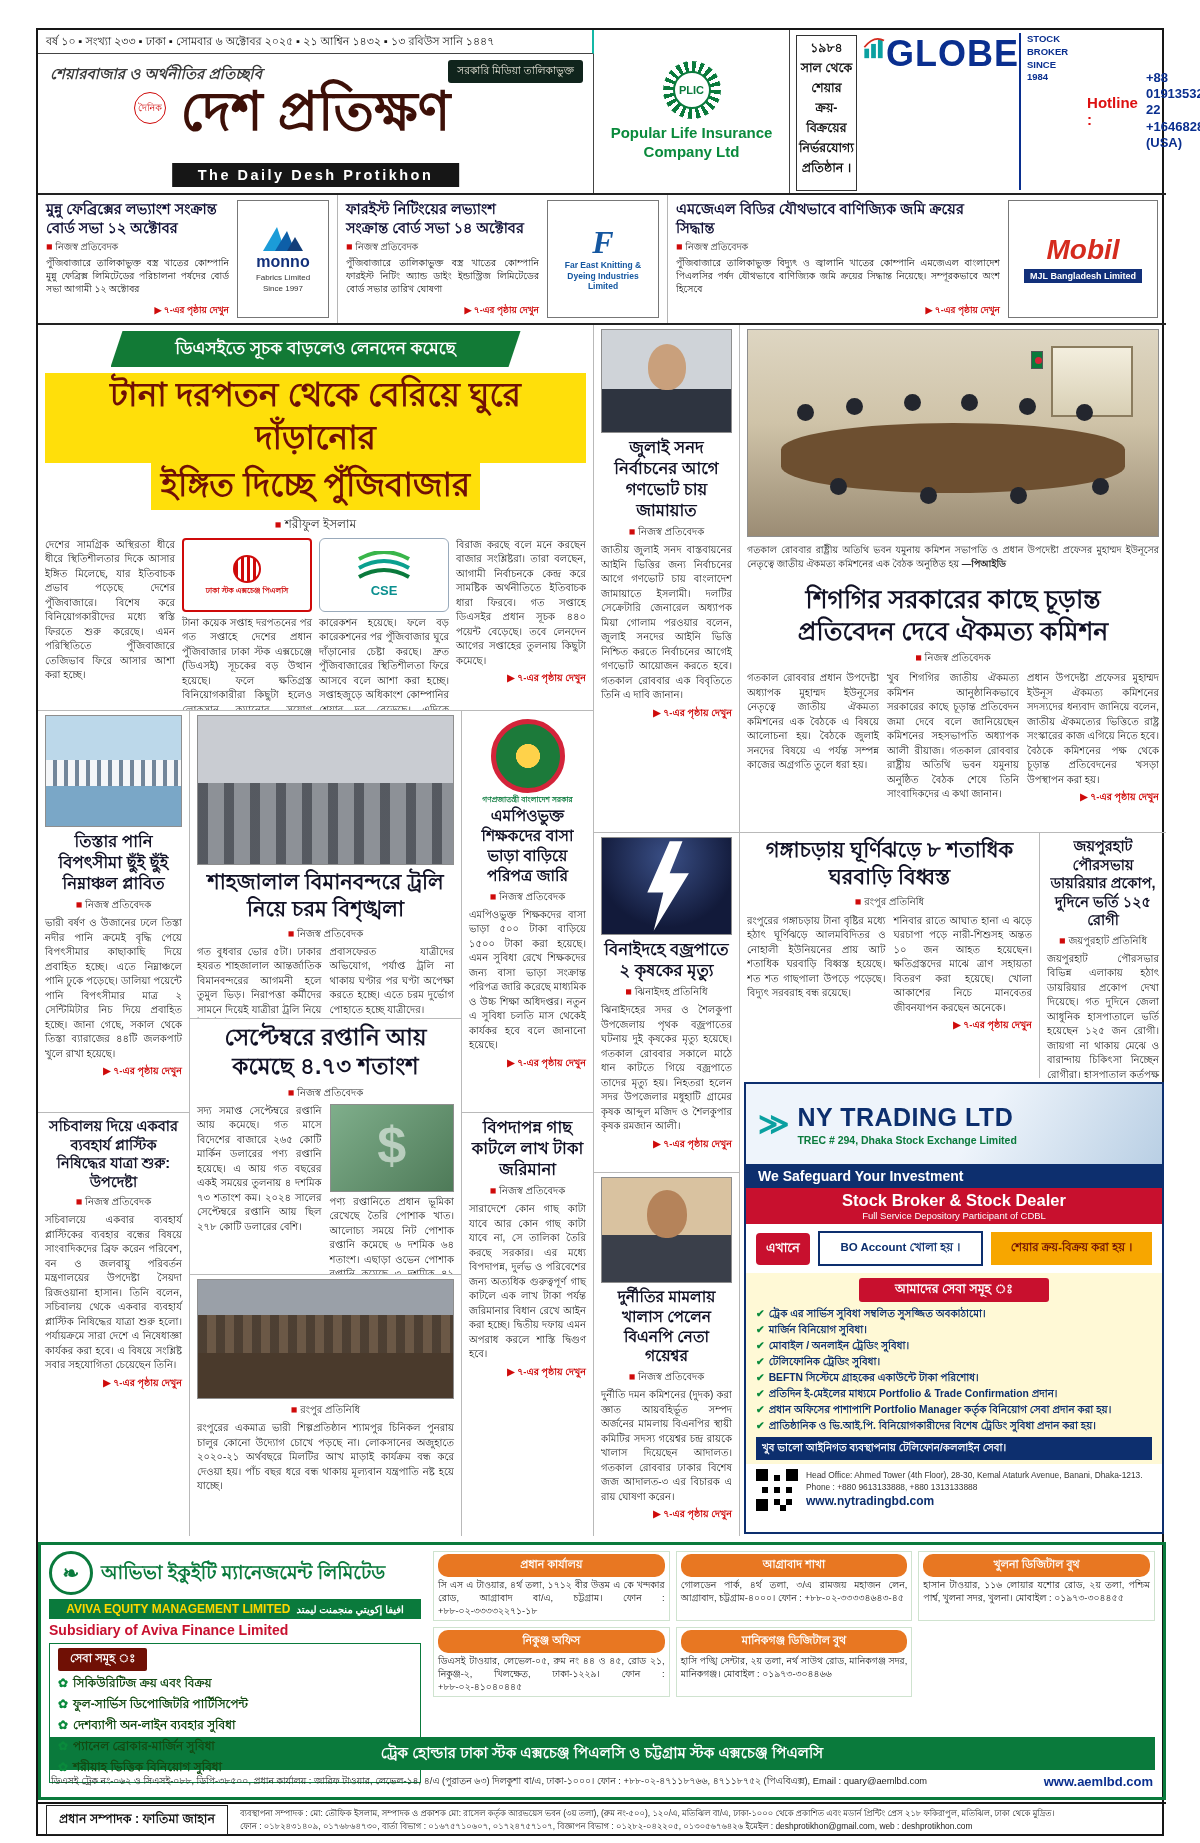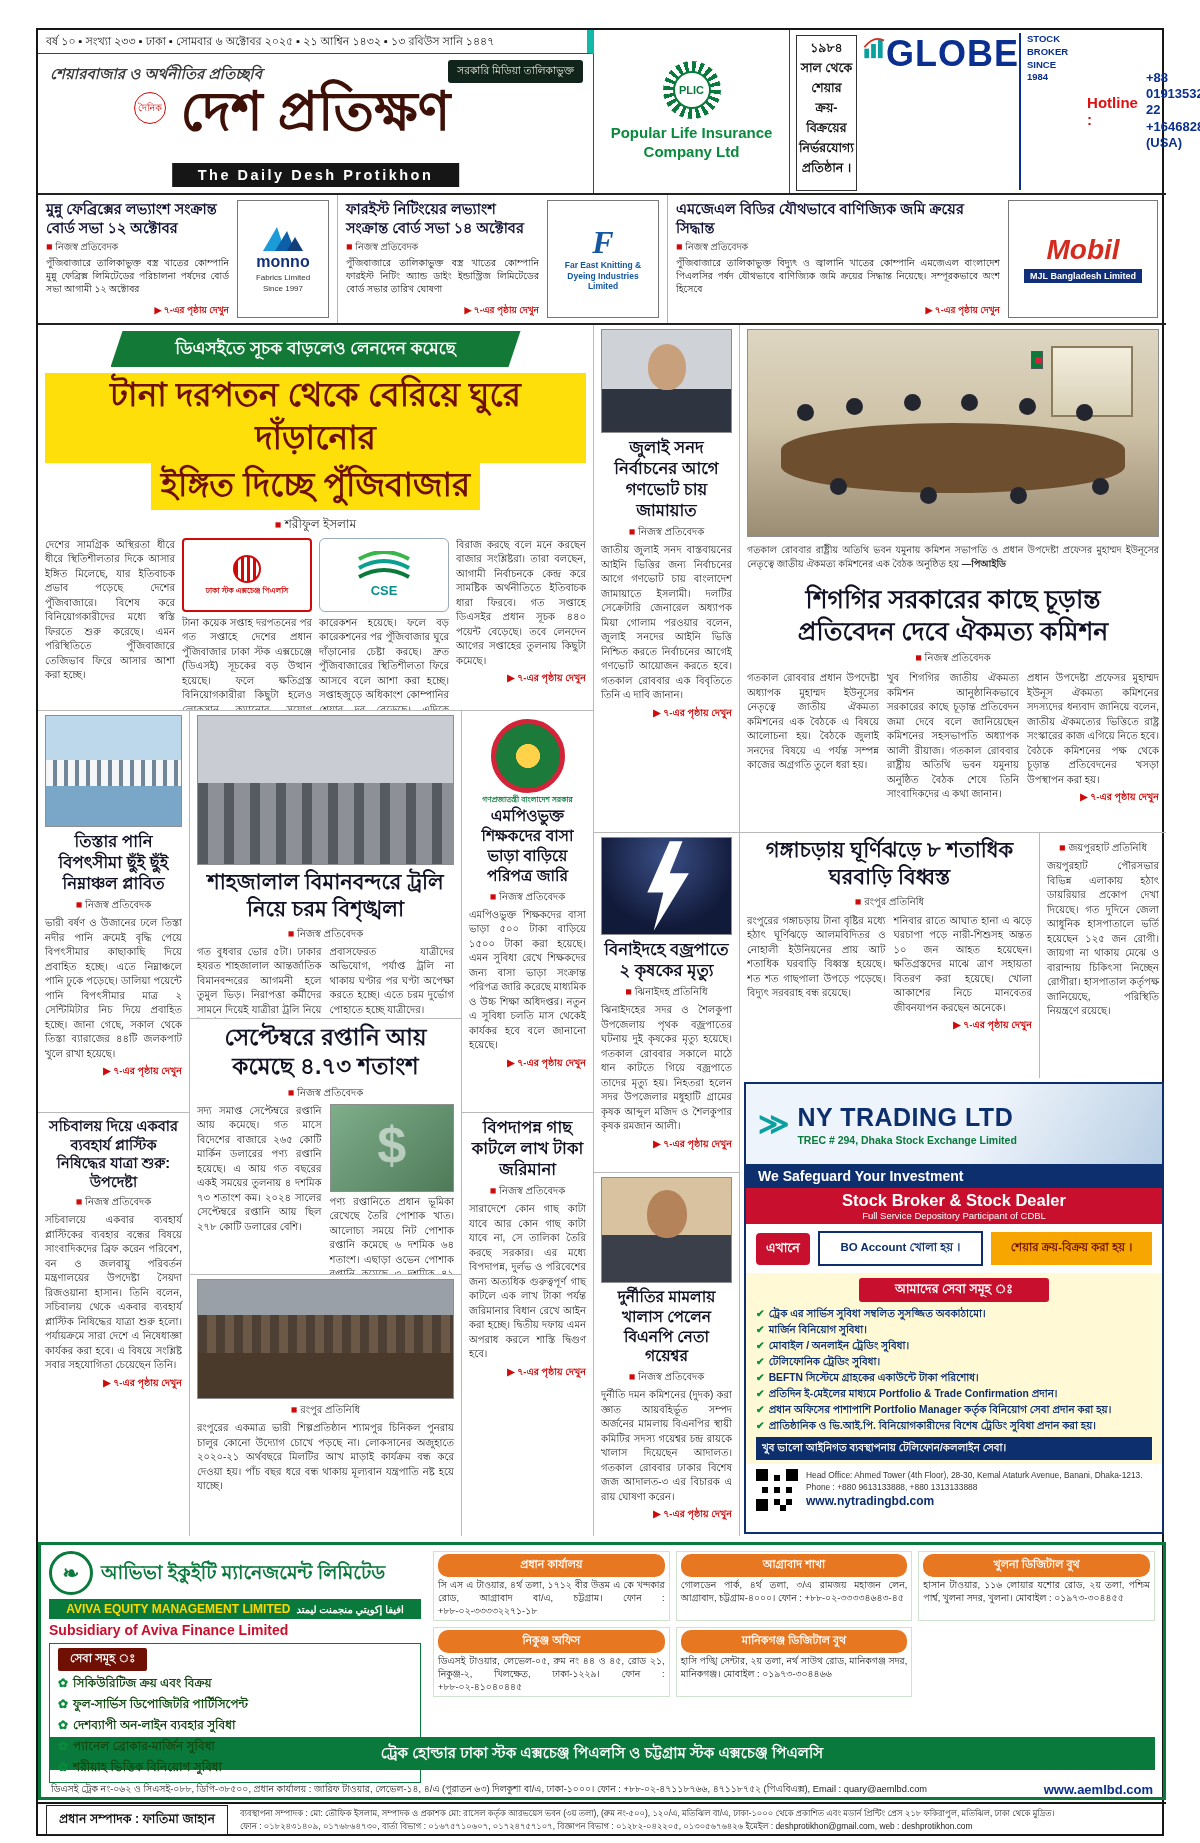--- a/index.html
+++ b/index.html
@@ -11,21 +11,21 @@
 .ttl{font-weight:bold;color:#121226;text-align:center;line-height:1.28}
 .byline{font-size:10px;color:#2b2b2b;margin:3px 0 2px;text-align:center;white-space:nowrap;overflow:hidden}
 .dot{color:#cf0a0a;font-size:8px;vertical-align:1px}
 .bd{font-size:10px;line-height:1.45;text-align:justify;color:#1d1d1d}
 .cols{display:flex;gap:8px}
 .cols>*{flex:1;min-width:0}
 .more{text-align:right;color:#cf0a0a;font-weight:bold;font-size:9.5px;margin-top:3px}
 .photo{position:relative;width:100%;border:1px solid #8e8e8e;overflow:hidden}
 
 
-#dateline{left:0;top:0;width:556px;height:24px;border-right:7px solid #14b8a6;border-bottom:1px solid #444;font-size:11px;line-height:22px;padding:0 8px;white-space:nowrap;overflow:hidden}
+#dateline{left:0;top:0;width:556px;height:24px;border-right:2px solid #14b8a6;border-bottom:1px solid #444;font-size:11px;line-height:22px;padding:0 8px;white-space:nowrap;overflow:hidden}
 #mast{left:0;top:24px;width:556px;height:139px;border-right:1px solid #444}
 #mast .tagline{position:absolute;left:12px;top:8px;font-size:15px;font-style:italic;font-weight:bold;color:#3a3a3a}
 #mast .badge{position:absolute;right:10px;top:6px;background:#10241c;color:#f3efe2;font-size:10.5px;padding:3px 9px;border-radius:3px}
 #mast .daily{position:absolute;left:96px;top:38px;width:32px;height:32px;border:1.5px solid #cf0a0a;border-radius:50%;color:#cf0a0a;font-size:9.5px;display:flex;align-items:center;justify-content:center}
 #mast .pname{position:absolute;left:0;right:0;top:28px;text-align:center;font-size:54px;font-weight:bold;color:#3d1008;line-height:1.1}
 #mast .pbar{position:absolute;left:50%;transform:translateX(-50%);bottom:6px;background:#161616;color:#fff;font-size:14.5px;font-weight:bold;letter-spacing:2.5px;padding:4px 26px;white-space:nowrap}
 #popular{left:556px;top:0;width:196px;height:163px;border-right:1px solid #444;display:flex;flex-direction:column;align-items:center;justify-content:center;gap:5px;padding:6px;border-bottom:0}
 .plic-ring{width:58px;height:58px;border-radius:50%;background:repeating-conic-gradient(#0a7a3c 0 9deg,#fff 9deg 18deg);display:flex;align-items:center;justify-content:center}
 .plic-core{width:38px;height:38px;border-radius:50%;background:#fff;border:2px solid #0a7a3c;display:flex;align-items:center;justify-content:center;color:#0a7a3c;font-weight:bold;font-size:11px}
 .plic-name{color:#0a8a3c;font-weight:bold;font-size:15px;text-align:center;line-height:1.25}
@@ -162,21 +162,21 @@
 .av-sub{color:#c8102e;font-weight:bold;font-size:14px;margin-top:3px}
 .av-serv{margin-top:5px;border:1px solid #0a7a3c;padding:4px 8px}
 .av-st{display:inline-block;background:#701005;color:#fff;font-weight:bold;font-size:11.5px;padding:2px 12px;border-radius:2px;margin-bottom:2px}
 .av-item{font-size:12px;font-weight:bold;color:#134a12;line-height:1.75}
 .av-bullet{color:#0a8a3c;margin-right:5px}
 .av-right{flex:1;display:grid;grid-template-columns:repeat(3,1fr);gap:6px;align-content:start}
 .av-office{border:1px solid #cfe3cf;padding:2px 4px}
 .av-oh{background:#e87722;color:#fff;font-weight:bold;font-size:11px;text-align:center;border-radius:10px;padding:2px 0;margin-bottom:2px}
 .av-oa{font-size:9.3px;line-height:1.4;text-align:justify;color:#222}
 .av-band{background:#0a7a3c;color:#fff;font-weight:bold;font-size:15px;text-align:center;padding:4px 0;margin-top:4px}
-.av-bottom{display:flex;align-items:center;gap:10px;padding:12px 2px;font-size:9.3px;color:#222}
+.av-bottom{display:flex;align-items:center;gap:10px;padding:4px 2px;font-size:9.3px;color:#222}
 .av-web{margin-left:auto;font-size:13px;font-weight:bold;color:#0a2f8f;white-space:nowrap}
 
 
 #pfoot{left:0;top:1772px;width:1128px;height:34px;border-top:2px solid #161616;display:flex;align-items:center;gap:12px;padding:0 8px}
 .f-chief{border:1.5px solid #222;padding:4px 12px;font-size:12.5px;font-weight:bold;white-space:nowrap}
 .f-lines{font-size:8.4px;color:#222;line-height:1.5;overflow:hidden}
 </style>
 </head>
 <body>
 
@@ -438,20 +438,21 @@
     <div class="cols">
       <p class="bd">রংপুরের গঙ্গাচড়ায় টানা বৃষ্টির মধ্যে হঠাৎ ঘূর্ণিঝড়ে আলমবিদিতর ও নোহালী ইউনিয়নের প্রায় আট শতাধিক ঘরবাড়ি বিধ্বস্ত হয়েছে। শত শত গাছপালা উপড়ে পড়েছে। বিদ্যুৎ সরবরাহ বন্ধ রয়েছে।</p>
       <div>
         <p class="bd">শনিবার রাতে আঘাত হানা এ ঝড়ে ঘরচাপা পড়ে নারী-শিশুসহ অন্তত ১০ জন আহত হয়েছেন। ক্ষতিগ্রস্তদের মাঝে ত্রাণ সহায়তা বিতরণ করা হয়েছে। খোলা আকাশের নিচে মানবেতর জীবনযাপন করছেন অনেকে।</p>
         <div class="more">▶ <span>৭-এর পৃষ্ঠায় দেখুন</span></div>
       </div>
     </div>
   </section>
 
   <section class="story" id="joy">
+    <h3 class="ttl">জয়পুরহাট পৌরসভায় ডায়রিয়ার প্রকোপ, দুদিনে ভর্তি ১২৫ রোগী</h3>
     <div class="byline"><span class="dot">◼</span> <span>জয়পুরহাট প্রতিনিধি</span></div>
     <p class="bd">জয়পুরহাট পৌরসভার বিভিন্ন এলাকায় হঠাৎ ডায়রিয়ার প্রকোপ দেখা দিয়েছে। গত দুদিনে জেলা আধুনিক হাসপাতালে ভর্তি হয়েছেন ১২৫ জন রোগী। জায়গা না থাকায় মেঝে ও বারান্দায় চিকিৎসা নিচ্ছেন রোগীরা। হাসপাতাল কর্তৃপক্ষ জানিয়েছে, পরিস্থিতি নিয়ন্ত্রণে রয়েছে।</p>
 
   </section>
 
   <section class="abs" id="nyad">
     <div class="ny-top">
       <div class="ny-logo">≫</div>
       <div>
         <div class="ny-brand">NY TRADING LTD</div>

